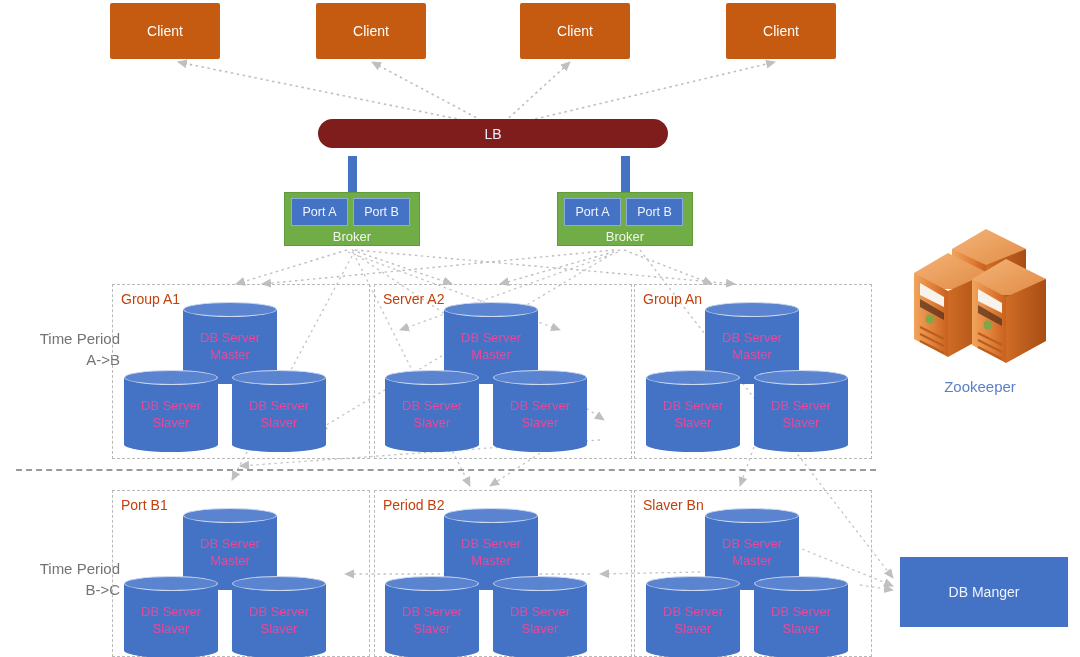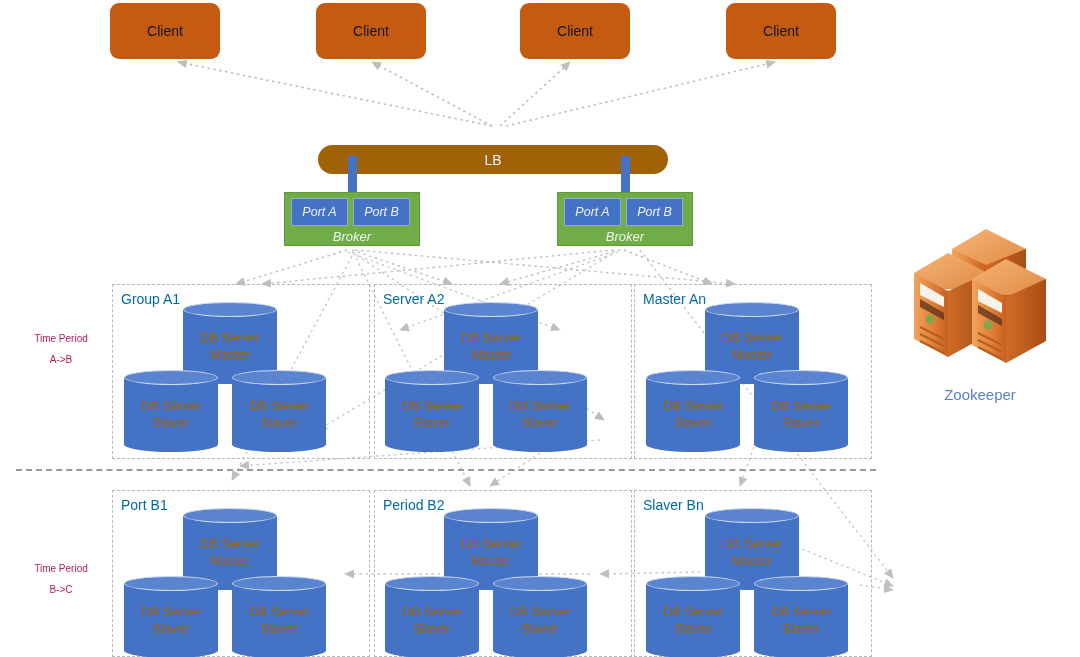--- a/index.html
+++ b/index.html
@@ -5,100 +5,100 @@
   html,body{margin:0;padding:0;background:#ffffff;}
   body{width:1080px;height:657px;position:relative;overflow:hidden;
        font-family:"Liberation Sans","DejaVu Sans",sans-serif;}
   #stage{position:absolute;left:0;top:0;width:1080px;height:657px;}
 
   
   #wires{position:absolute;left:0;top:0;width:1080px;height:657px;pointer-events:none;}
 
   
   .client{
-    position:absolute;width:110px;height:56px;border-radius:9px;
-    background:#C55A11;color:#0f172a;font-size:14px;
+    position:absolute;width:110px;height:56px;border-radius:2px;
+    background:#C55A11;color:#ffffff;font-size:14px;
     display:flex;align-items:center;justify-content:center;
   }
 
   
   .lb{
-    position:absolute;left:318px;top:145px;width:350px;height:29px;
-    border-radius:15px;background:#a16207;color:#eaf0fb;font-size:14px;
+    position:absolute;left:318px;top:119px;width:350px;height:29px;
+    border-radius:15px;background:#7f1d1d;color:#eaf0fb;font-size:14px;
     display:flex;align-items:center;justify-content:center;
   }
   .lb-stem{position:absolute;width:9px;background:#4472C4;}
 
   
   .broker{
     position:absolute;width:136px;height:54px;background:#70AD47;
-    border:1px solid #5f9a3c;box-sizing:border-box;font-style:italic;
+    border:1px solid #5f9a3c;box-sizing:border-box;
   }
   .ports{position:absolute;left:6px;top:5px;display:flex;gap:5px;}
   .port{
     width:57px;height:28px;background:#4472C4;border:1px solid #8faadc;
     color:#eef3fc;font-size:12.5px;box-sizing:border-box;
     display:flex;align-items:center;justify-content:center;
   }
   .broker-label{
     position:absolute;left:0;right:0;bottom:1px;text-align:center;
     color:#f0f6ea;font-size:13px;
   }
 
   
   .group{
     position:absolute;border:1px dashed #b9b9b9;box-sizing:border-box;background:transparent;
   }
   .group-label{
-    position:absolute;left:8px;top:6px;font-size:14px;color:#0369a1;white-space:nowrap;
+    position:absolute;left:8px;top:6px;font-size:14px;color:#c2410c;white-space:nowrap;
   }
 
   
   .cyl{position:absolute;width:94px;height:82px;}
   .cyl .body{
     position:absolute;left:0;top:7px;width:94px;height:68px;background:#4472C4;
   }
   .cyl .top{
     position:absolute;left:0;top:0;width:94px;height:15px;border-radius:50%;
     background:#5a84d0;border:1px solid #cdd9f0;box-sizing:border-box;
   }
   .cyl .bot{
     position:absolute;left:0;bottom:0;width:94px;height:15px;border-radius:50%;
     background:#4472C4;
   }
   .cyl .txt{
     position:absolute;left:0;top:14px;width:94px;height:60px;
     display:flex;flex-direction:column;align-items:center;justify-content:center;
-    color:#a16207;font-size:13px;line-height:17px;text-align:center;
+    color:#ec4899;font-size:13px;line-height:17px;text-align:center;
   }
 
   
   .period{
-    position:absolute;width:118px;text-align:center;color:#be185d;font-size:10px;
+    position:absolute;width:118px;text-align:right;color:#737373;font-size:15px;
     line-height:21px;
   }
 
   
   .divider{
     position:absolute;left:16px;top:469px;width:860px;height:0;
     border-top:2px dashed #9a9a9a;
   }
 
   
   .dbmanger{
     position:absolute;left:900px;top:557px;width:168px;height:70px;
     background:#4472C4;color:#eef3fc;font-size:14px;
     display:flex;align-items:center;justify-content:center;
   }
 
   
   .zk{position:absolute;left:900px;top:207px;width:160px;height:170px;}
   .zk-caption{
     position:absolute;left:900px;top:378px;width:160px;text-align:center;
-    color:#5b7fc7;font-size:15px;margin-top:8px;
+    color:#5b7fc7;font-size:15px;
   }
 </style>
 </head>
 <body>
 
 <div id="stage">
 
   <svg id="wires" viewBox="0 0 1080 657" xmlns="http://www.w3.org/2000/svg">
     <defs>
       <marker id="ah" markerWidth="11" markerHeight="11" refX="9" refY="5.5" orient="auto" markerUnits="userSpaceOnUse">
@@ -257,21 +257,21 @@
       <div class="cyl" style="left: 493px; top: 370px;">
         <div class="bot"></div>
         <div class="body"></div>
         <div class="top"></div>
         <div class="txt">
           <span>DB Server</span>
           <span>Slaver</span>
         </div>
       </div>
       <div class="group" style="left: 634px; top: 284px; width: 238px; height: 175px;">
-        <div class="group-label">Master An</div>
+        <div class="group-label">Group An</div>
       </div>
       <div class="cyl" style="left: 705px; top: 302px;">
         <div class="bot"></div>
         <div class="body"></div>
         <div class="top"></div>
         <div class="txt">
           <span>DB Server</span>
           <span>Master</span>
         </div>
       </div>
@@ -433,14 +433,17 @@
         <g stroke="#b85f1c" stroke-width="2" fill="none">
           <path d="M78,126 L102,138"></path>
             <path d="M78,133 L102,145"></path>
             <path d="M78,140 L102,152"></path>
         </g>
       </g>
     </svg>
   </div>
   <div class="zk-caption">Zookeeper</div>
 
+  <div class="dbmanger">
+    <span>DB Manger</span>
+  </div>
 
 </div>
 
 </body></html>

